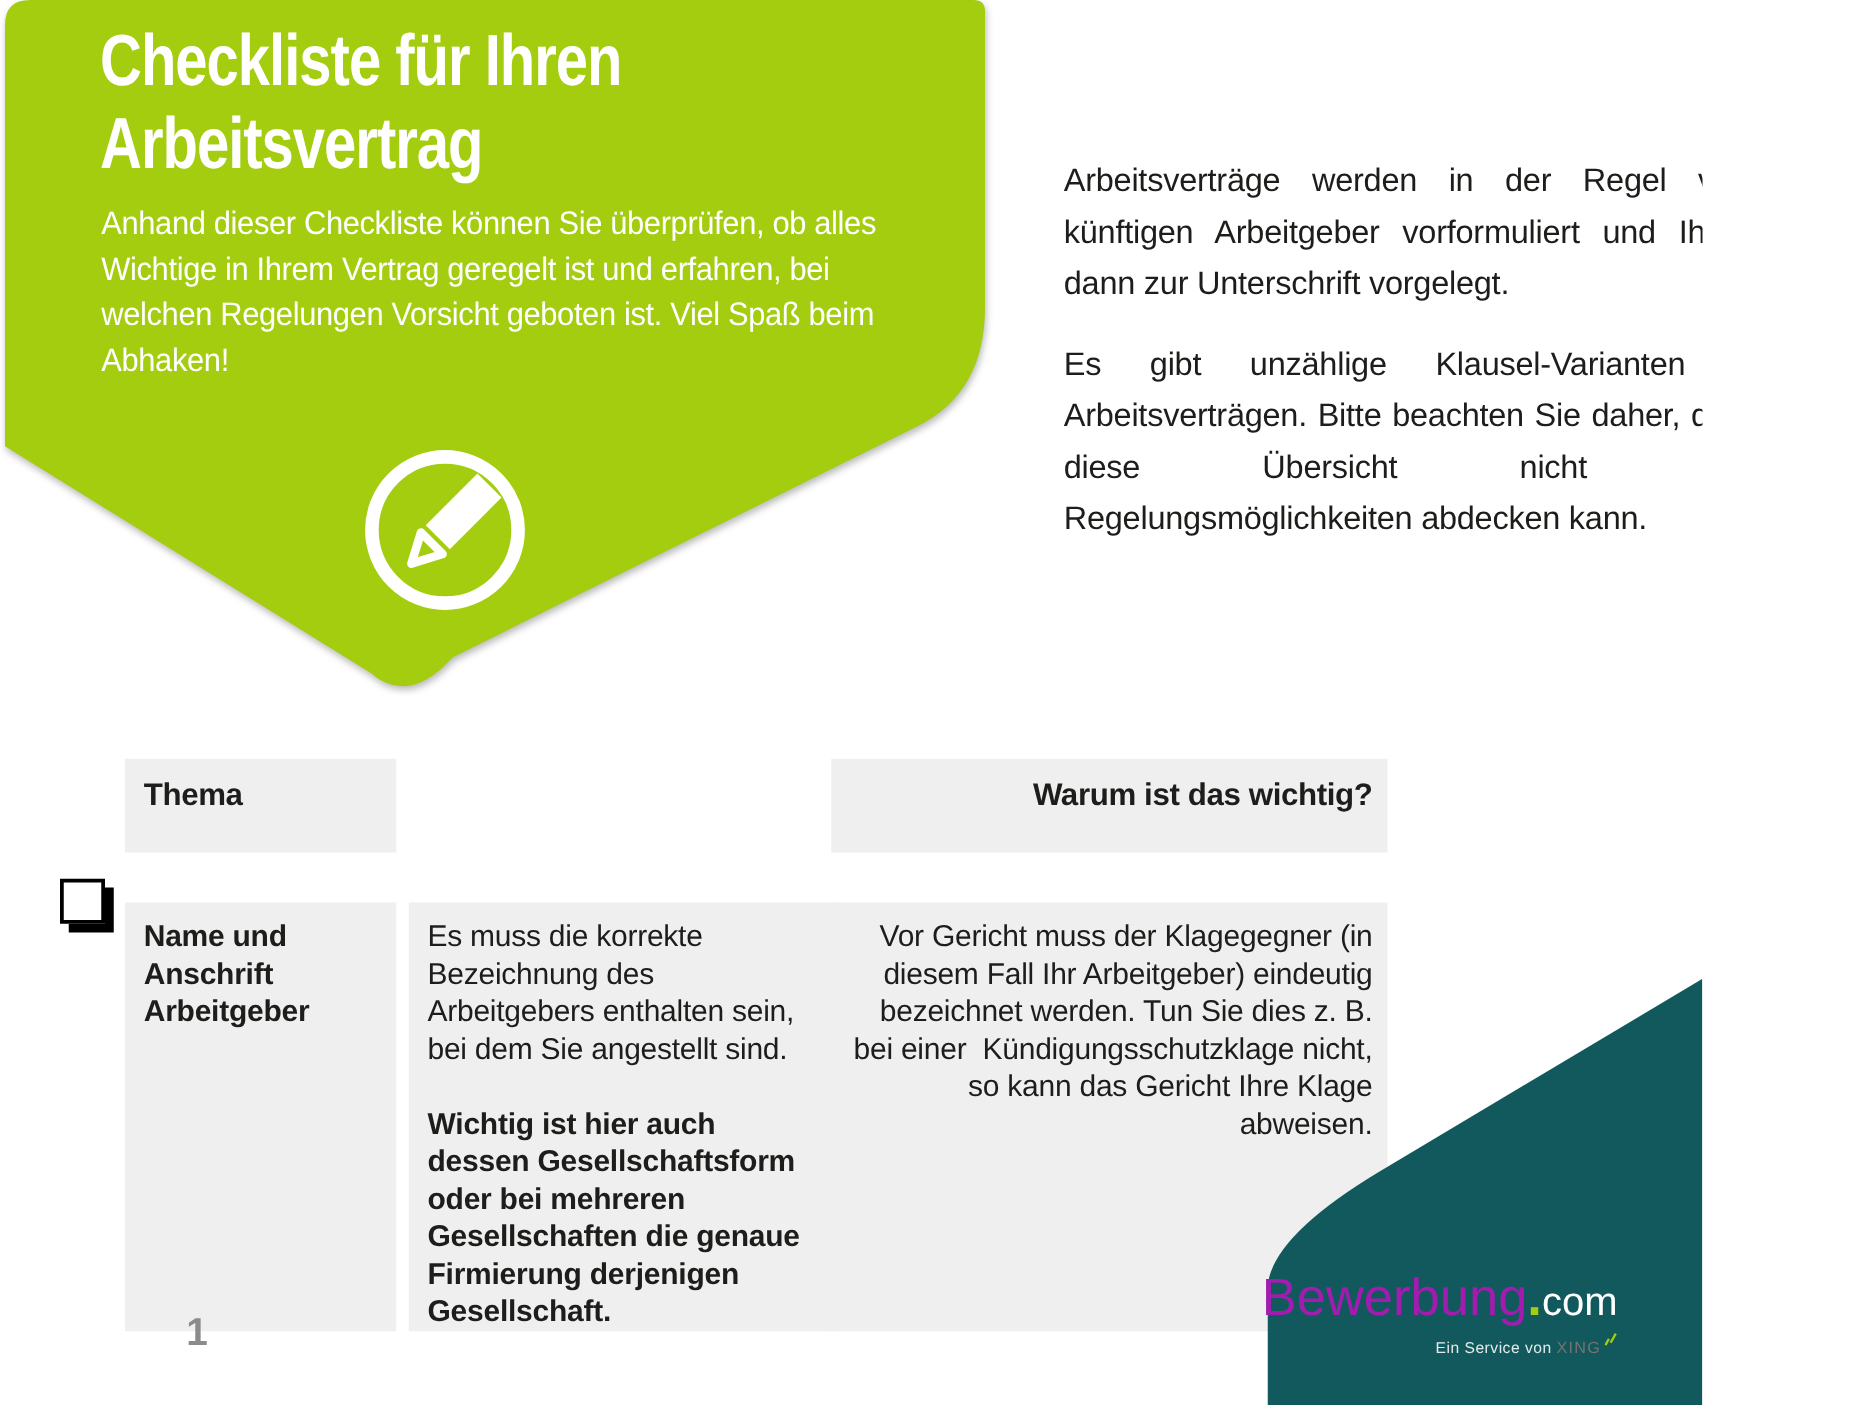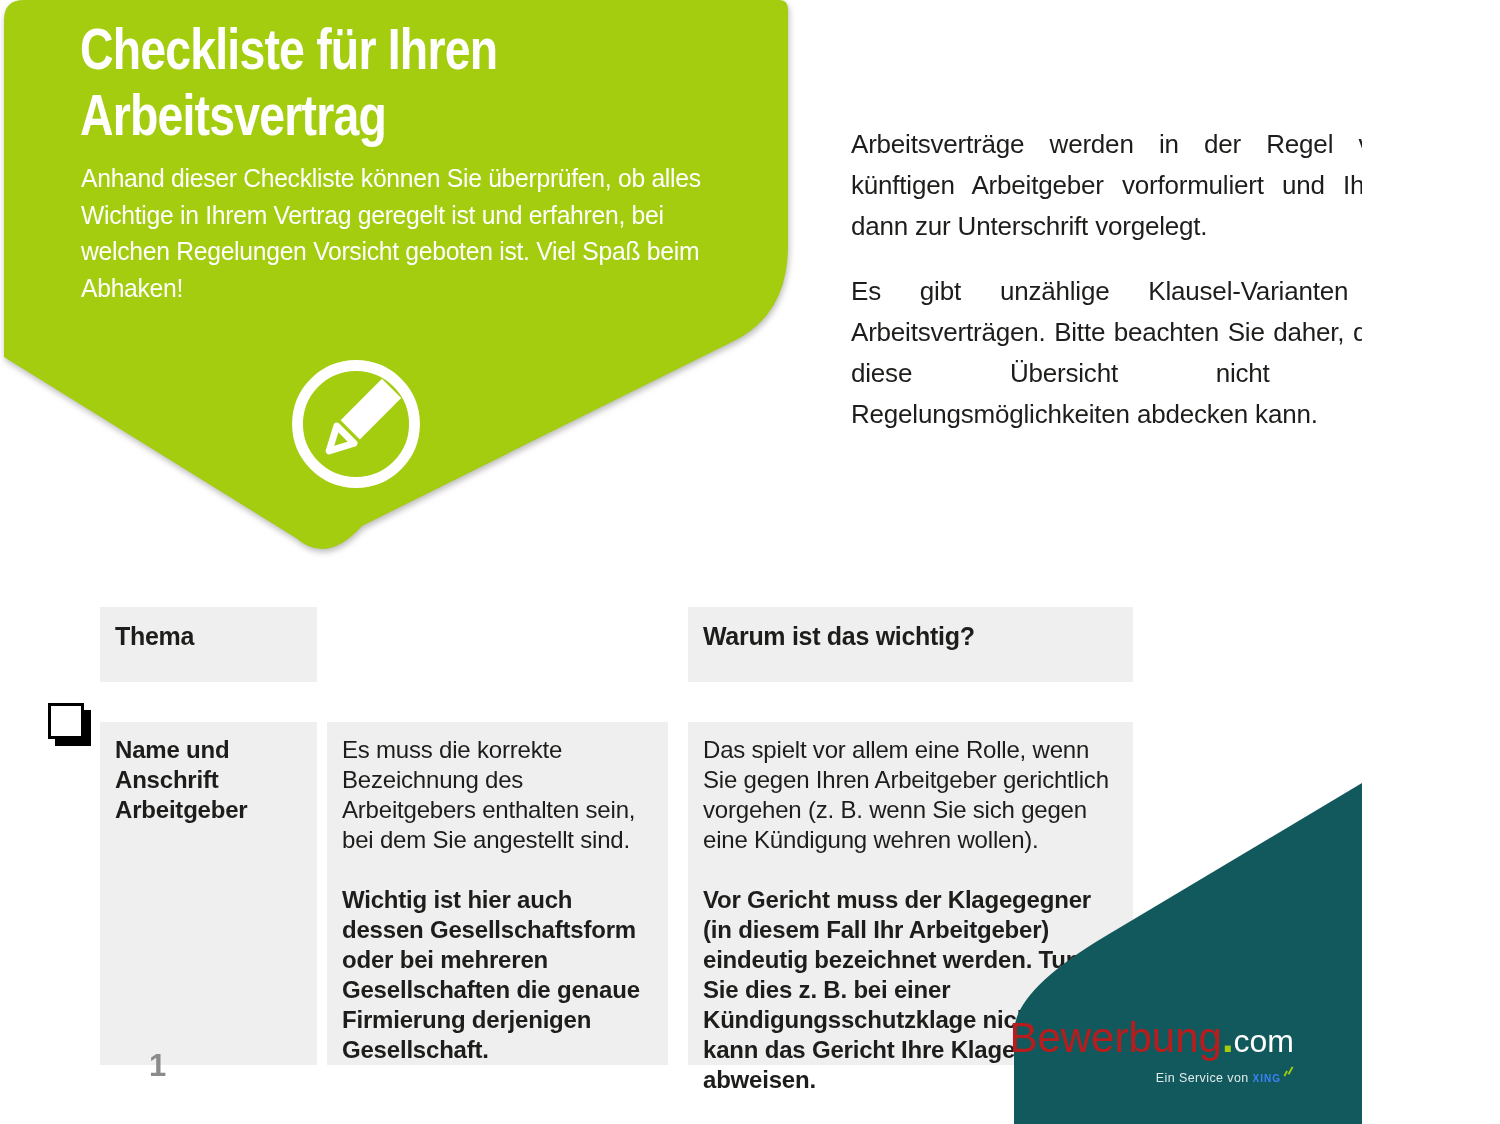--- a/index.html
+++ b/index.html
@@ -50,21 +50,21 @@
   .cell{
     position:absolute;
     background:#efefef;
     box-sizing:border-box;
     padding:13px 12px 0 15px;
   }
   .th{top:607px;height:75px;font-size:25px;line-height:32px;font-weight:bold;letter-spacing:-.3px;}
   .td{top:686px;height:343px;font-size:24px;line-height:30px;letter-spacing:-.2px;margin-top:36px;}
   .col1{left:100px;width:217px;}
   .col2{left:327px;width:341px;}
-  .col3{left:688px;width:445px;}
+  .col3{left:665px;width:445px;text-align:right;}
   .td.col1{font-weight:bold;}
   .td p{margin:0;white-space:pre-wrap;}
   .td p + p{margin-top:30px;font-weight:bold;}
   
   .checkbox{
     position:absolute;left:48px;top:703px;
     width:36px;height:36px;
     background:#ffffff;
     border:3px solid #000000;
     box-shadow:7px 7px 0 0 #000000;
@@ -76,28 +76,28 @@
     font-size:31px;font-weight:600;color:#8b8b8b;
   }
   .teal-shape-svg{
     position:absolute;right:0;bottom:0;width:348px;height:354px;
   }
   .brand{
     position:absolute;right:68px;top:1016px;
     text-align:right;color:#ffffff;white-space:nowrap;
   }
   .brand-line1{font-size:42px;line-height:44px;}
-  .brand-name{font-weight:normal;color:#b91c1c;}
+  .brand-name{font-weight:normal;color:#a21caf;}
   .brand-dot{color:#a4cd10;font-weight:bold;}
   .brand-tld{font-size:32px;color:#ffffff;}
   .brand-line2{
     margin-top:3px;font-size:12.5px;letter-spacing:.4px;
     color:rgba(255,255,255,.88);
   }
-  .brand-xing{font-weight:bold;font-size:10px;letter-spacing:1px;color:#3b82f6;}
+  .brand-xing{font-weight:normal;font-size:13px;letter-spacing:1px;color:#737373;}
   .xing-mark{display:inline-block;vertical-align:super;margin-left:2px;}
 </style>
 </head>
 <body>
 
 <div class="canvas">
 
   <svg class="hero-shape-svg" viewBox="0 0 800 580" aria-hidden="true">
     <path d="M 24,0 L 779,0 Q 788,0 788,9 L 788,246 Q 788,314 734,341
              L 362,526 Q 327,565 296,538 L 4,357 L 4,20 Q 4,0 24,0 Z" fill="#a4cd10"></path>
@@ -125,21 +125,20 @@
 
   <div class="cell th col1">Thema</div>
   <div class="cell th col3">Warum ist das wichtig?</div>
 
   <div class="cell td col1">Name und Anschrift Arbeitgeber</div>
   <div class="cell td col2">
     <p>Es muss die korrekte Bezeichnung des Arbeitgebers enthalten sein, bei dem Sie angestellt sind.</p>
     <p>Wichtig ist hier auch dessen Gesellschaftsform oder bei mehreren Gesellschaften die genaue Firmierung derjenigen Gesellschaft.</p>
   </div>
   <div class="cell td col3">
-    <p>Das spielt vor allem eine Rolle, wenn Sie gegen Ihren Arbeitgeber gerichtlich vorgehen (z. B. wenn Sie sich gegen eine Kündigung wehren wollen).</p>
     <p>Vor Gericht muss der Klagegegner (in diesem Fall Ihr Arbeitgeber) eindeutig bezeichnet werden. Tun Sie dies z. B. bei einer  Kündigungsschutzklage nicht, so kann das Gericht Ihre Klage abweisen.</p>
   </div>
 
   <div class="page-number">1</div>
 
   <svg class="teal-shape-svg" viewBox="0 0 348 354" aria-hidden="true">
     <path d="M 348,13 L 90,167 Q 0,221 0,262 L 0,354 L 348,354 Z" fill="#12595d"></path>
   </svg>
 
   <div class="brand">

